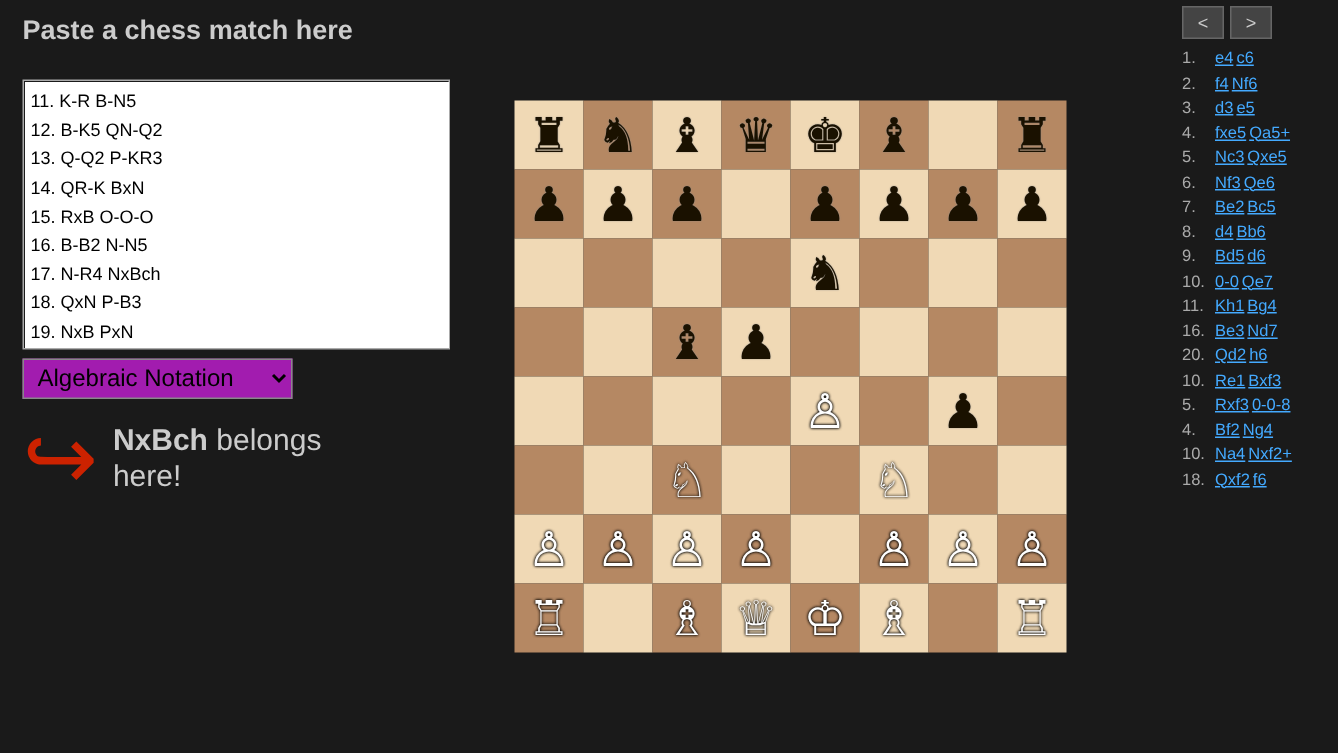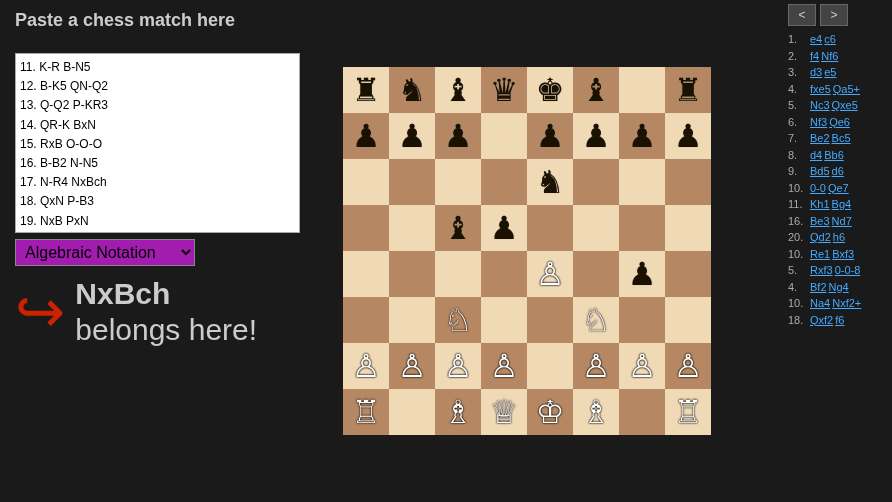--- a/index.html
+++ b/index.html
@@ -64,21 +64,21 @@
 
     #red-arrow {
       font-size: 60px;
       color: #cc2200;
       line-height: 1;
       transform: scaleX(-1);
       display: inline-block;
     }
 
     #annotation-text {
-      font-size: 30px;
+      font-size: 20px;
       color: #ccc;
       line-height: 1.2;
     }
 
     #annotation-bold {
       font-weight: bold;
       font-style: normal;
     }
 
     

